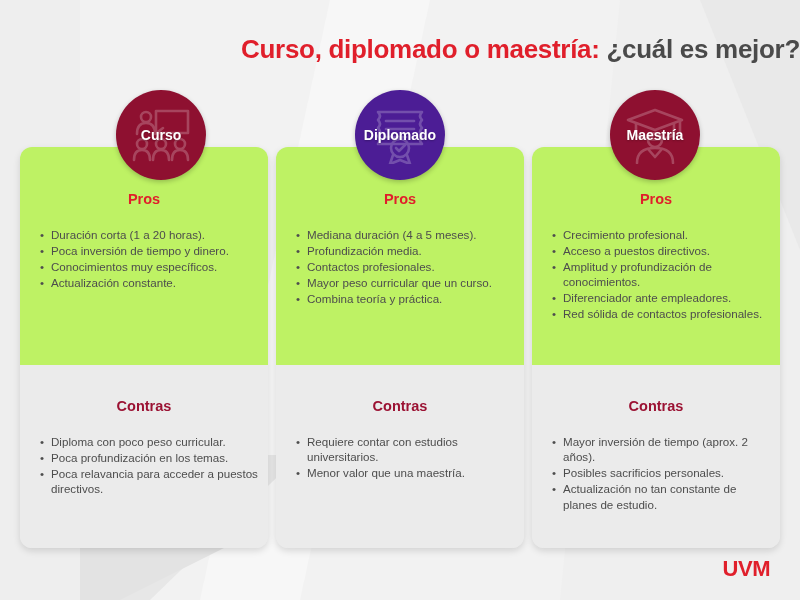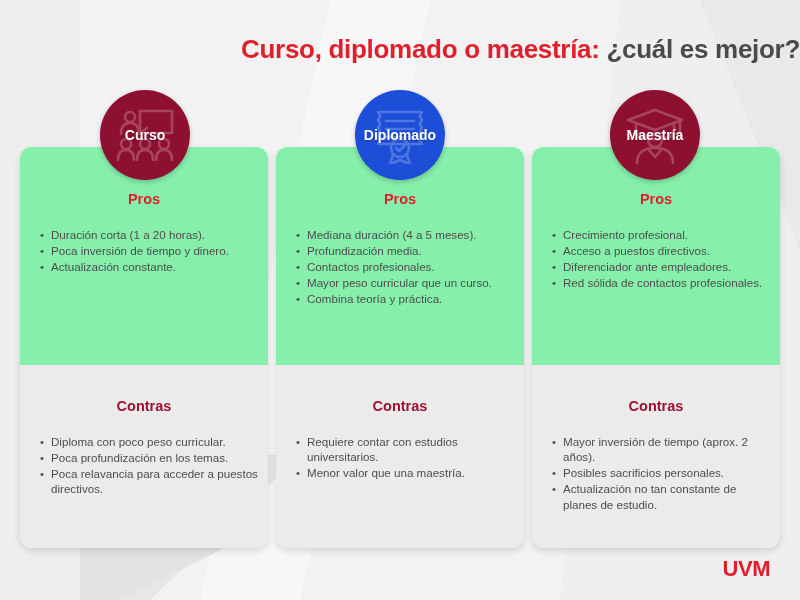--- a/index.html
+++ b/index.html
@@ -33,21 +33,21 @@
   }
   .card {
     flex:1 1 0;
     border-radius:12px;
     overflow:hidden;
     display:flex; flex-direction:column;
     box-shadow:0 3px 7px rgba(0,0,0,.13);
     background:#ececec;
   }
   .pros-sec {
-    background:#86efac;
+    background:#bef264;
     height:218px;
     padding-top:44px;
   }
   .contras-sec {
     background:#ebebeb;
     flex:1;
     padding-top:33px;
   }
   .sec-title {
     text-align:center;
@@ -86,22 +86,22 @@
     position:absolute; inset:0;
     display:flex; align-items:center; justify-content:center;
     opacity:.22;
   }
   .badge .badge-label {
     position:relative; z-index:2;
     color:#fff; font-weight:bold; font-size:14px;
     text-shadow:0 1px 2px rgba(0,0,0,.25);
     white-space:nowrap;
   }
-  #badge-curso     { left:100px; top:90px; background:#8e1030;justify-content:center; }
-  #badge-diplomado { left:355px; top:90px; background:#1d4ed8; }
+  #badge-curso     { left:116px; top:90px; background:#8e1030;justify-content:center; }
+  #badge-diplomado { left:355px; top:90px; background:#4c1d95; }
   #badge-maestria  { left:610px; top:90px; background:#8e1030; }
 
   
   .logo {
     position:absolute; right:30px; bottom:18px; z-index:7;
     color:#e01f2b; font-size:22px; font-weight:bold;
     letter-spacing:-0.5px;
   }
 </style>
 </head>
@@ -125,20 +125,21 @@
 </div>
 
 <div class="cards">
 
   <div class="card">
     <div class="pros-sec">
       <div class="sec-title">Pros</div>
       <ul class="items">
         <li>Duración corta (1 a 20 horas).</li>
         <li>Poca inversión de tiempo y dinero.</li>
+        <li>Conocimientos muy específicos.</li>
         <li>Actualización constante.</li>
       </ul>
     </div>
     <div class="contras-sec">
       <div class="sec-title">Contras</div>
       <ul class="items">
         <li>Diploma con poco peso curricular.</li>
         <li>Poca profundización en los temas.</li>
         <li>Poca relavancia para acceder a puestos directivos.</li>
       </ul>
@@ -164,20 +165,21 @@
       </ul>
     </div>
   </div>
 
   <div class="card">
     <div class="pros-sec">
       <div class="sec-title">Pros</div>
       <ul class="items">
         <li>Crecimiento profesional.</li>
         <li>Acceso a puestos directivos.</li>
+        <li>Amplitud y profundización de conocimientos.</li>
         <li>Diferenciador ante empleadores.</li>
         <li>Red sólida de contactos profesionales.</li>
       </ul>
     </div>
     <div class="contras-sec">
       <div class="sec-title">Contras</div>
       <ul class="items">
         <li>Mayor inversión de tiempo (aprox. 2 años).</li>
         <li>Posibles sacrificios personales.</li>
         <li>Actualización no tan constante de planes de estudio.</li>

